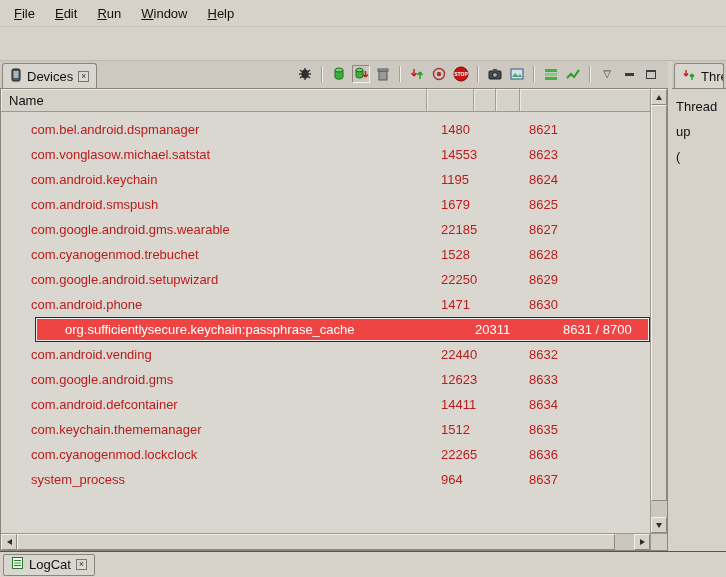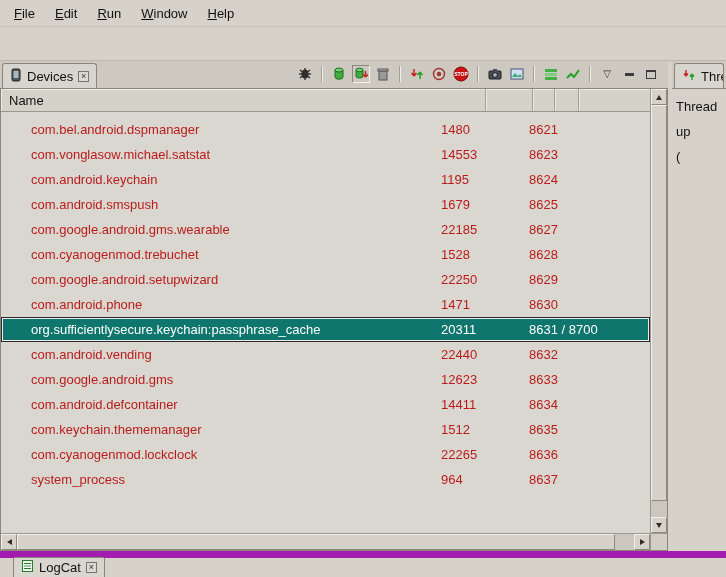--- a/index.html
+++ b/index.html
@@ -43,35 +43,35 @@
   .max-glyph { width:10px; height:9px; border:1px solid #3c3c3c; border-top:2px solid #3c3c3c; }
   .chev { font-size:10px; color:#333; line-height:1; }
   
   .table-area { flex:1; min-height:0; margin:0; border:1px solid #8a867c; border-top:none;
                 background:#dad7d0; display:grid;
                 grid-template-columns:1fr 17px; grid-template-rows:23px 1fr 17px; }
   .table-head { grid-column:1; grid-row:1; display:flex; background:#d5d2ca;
                 border-bottom:1px solid #9c988f; }
   .hcol { display:flex; align-items:center; padding-left:8px; border-right:1px solid #a39f96;
           box-shadow:inset 1px 1px 0 #eceae4; height:100%; }
-  .w-name { width:485px; flex:none; }
+  .w-name { width:426px; flex:none; }
   .w-pid  { width:47px;  flex:none; }
   .w-g1   { width:22px;  flex:none; }
   .w-g2   { width:24px;  flex:none; }
   .w-port { flex:1; border-right:none; }
   .rows { grid-column:1; grid-row:2; padding-top:5px; overflow:hidden; }
   .row { height:25px; display:flex; align-items:center; color:#b91c1c; }
   .cell { white-space:nowrap; overflow:hidden; }
   .c-name { width:430px; flex:none; padding-left:30px; }
   .c-pid  { width:47px;  flex:none; padding-left:10px; }
   .c-g1   { width:22px;  flex:none; }
   .c-g2   { width:24px;  flex:none; }
   .c-port { flex:1; padding-left:5px; }
-  .row.selected { background:#0f766e; color:#fff;
-                  box-shadow: inset 0 0 0 1px #2a2a2a, inset 0 0 0 2px #ececec; }
+  .row.selected { background:#ef4444; color:#fff;
+                  box-shadow: inset 0 0 0 1px #2a2a2a, inset 0 0 0 2px #ececec; margin-left: 34px; }
   
   .vscroll { grid-column:2; grid-row:1 / span 2; display:flex; flex-direction:column;
              border-left:1px solid #9c988f; background:#cbc7bf; }
   .hscroll { grid-column:1; grid-row:3; display:flex; border-top:1px solid #9c988f;
              background:#cbc7bf; }
   .corner { grid-column:2; grid-row:3; background:#d2cec6; border-top:1px solid #9c988f;
             border-left:1px solid #9c988f; }
   .sb-btn { width:16px; height:16px; flex:none; background:#d6d2ca; border:1px solid;
             border-color:#f2f0ea #8d897f #8d897f #f2f0ea; display:flex;
             align-items:center; justify-content:center; }
@@ -81,22 +81,22 @@
   .hs-track { flex:1; position:relative; }
   .hs-thumb { position:absolute; top:0; left:0; height:100%; width:97%;
               background:#d6d2ca; border:1px solid; border-color:#f2f0ea #8d897f #8d897f #f2f0ea; }
   .tri-up    { width:0; height:0; border-left:3px solid transparent; border-right:3px solid transparent; border-bottom:5px solid #2e2e2e; }
   .tri-down  { width:0; height:0; border-left:3px solid transparent; border-right:3px solid transparent; border-top:5px solid #2e2e2e; }
   .tri-left  { width:0; height:0; border-top:3px solid transparent; border-bottom:3px solid transparent; border-right:5px solid #2e2e2e; }
   .tri-right { width:0; height:0; border-top:3px solid transparent; border-bottom:3px solid transparent; border-left:5px solid #2e2e2e; }
   
   .threads-content { flex:1; padding:5px 4px; background:#d6d2ca; line-height:25px; }
   
-  .bottom { height:26px; flex:none; border-top:7px solid #a21caf; background:#d6d2ca;
-            display:flex; align-items:center; padding-left:13px; }
+  .bottom { height:26px; flex:none; border-top:1px solid #a21caf; background:#d6d2ca;
+            display:flex; align-items:center; padding-left:3px; }
   .btab { display:flex; align-items:center; gap:5px; height:22px; padding:0 7px;
           background:#d9d6cf; border:1px solid #8a867c; border-radius:2px; }
 </style>
 </head>
 <body>
 
 <div class="window">
 
   <div class="menubar">
 

